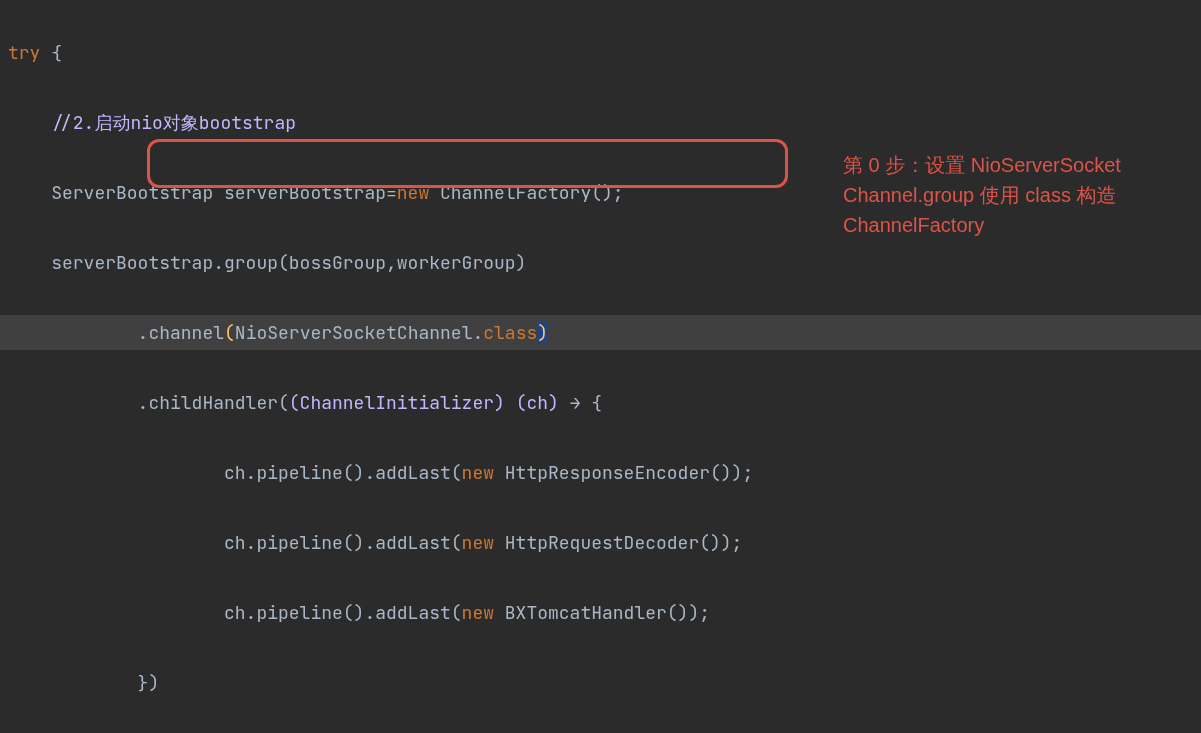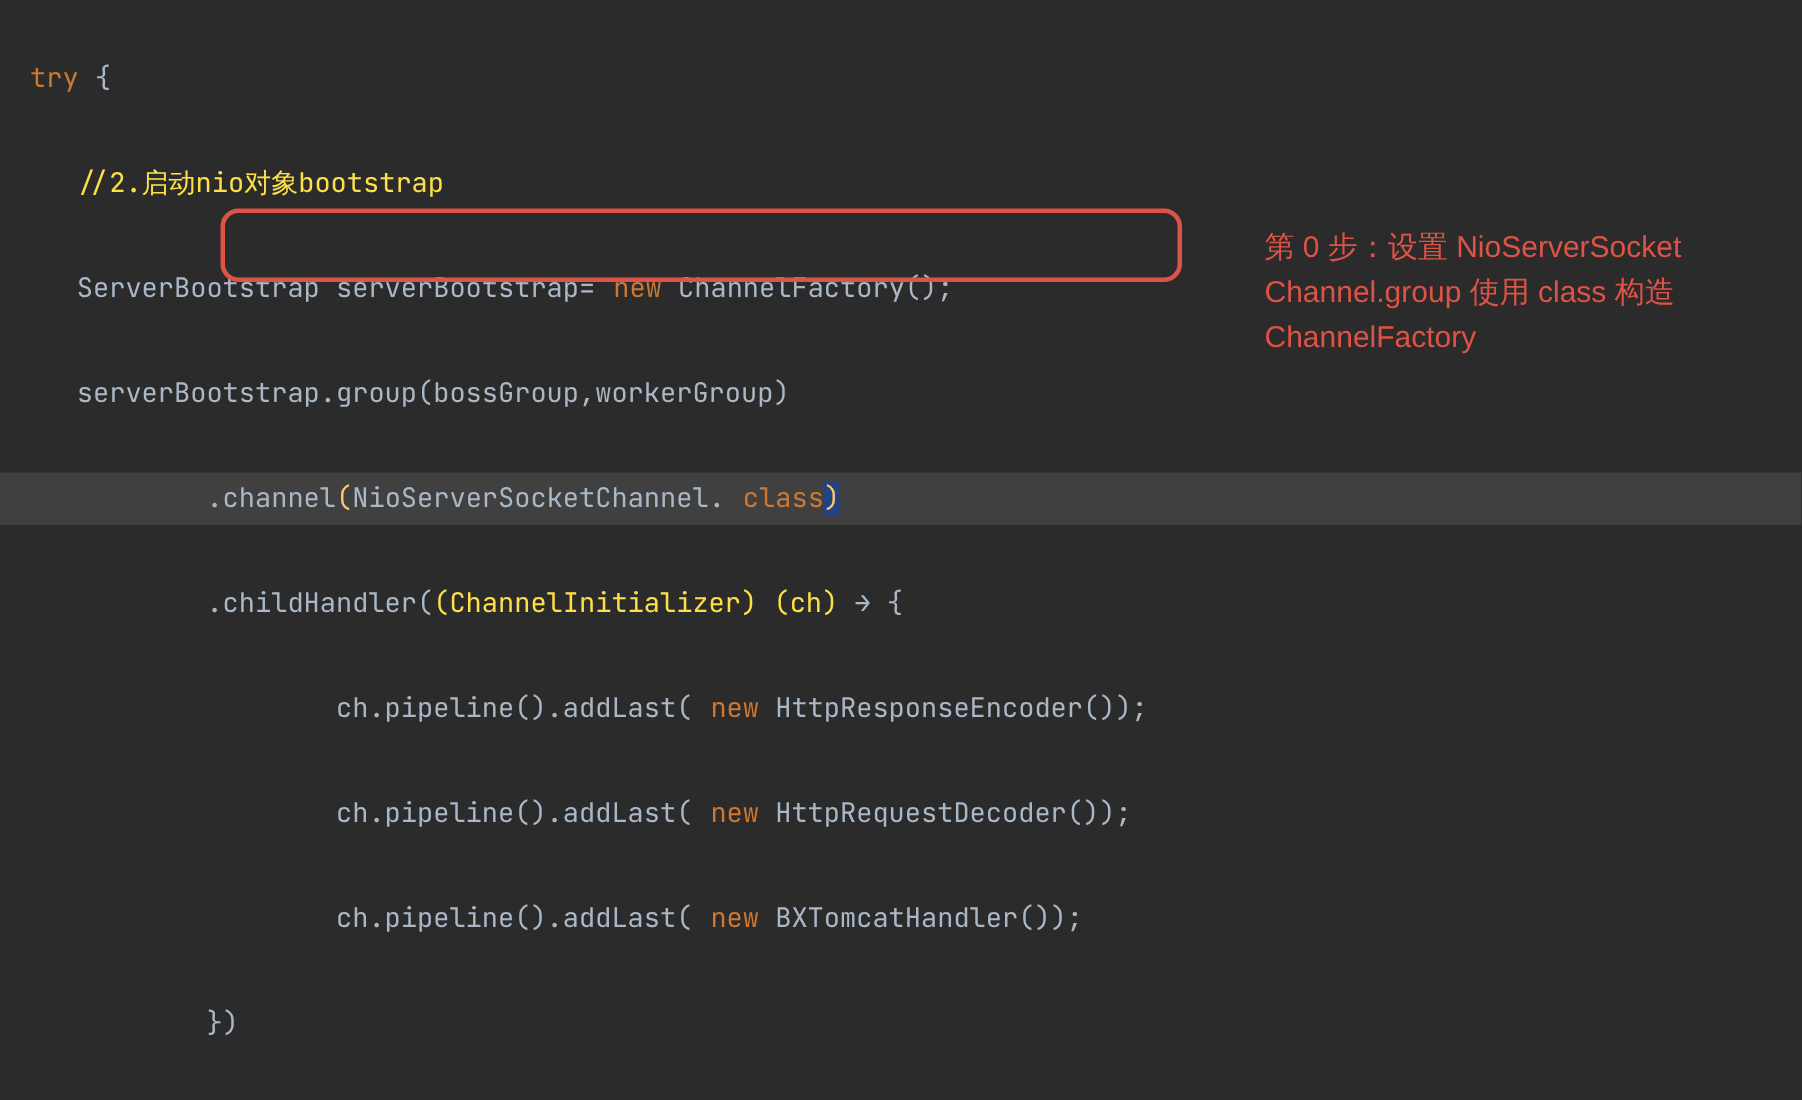--- a/index.html
+++ b/index.html
@@ -18,22 +18,22 @@
   .code-area {
     padding: 0;
     white-space: pre;
     position: relative;
   }
   .line {
     padding: 0 0 0 8px;
     white-space: pre;
     position: relative;
   }
-  .kw { color: #cc7832; margin-left: 12px; } 
-  .comment { color: #fde047; }
+  .kw { color: #cc7832; } 
+  .comment { color: #c4b5fd; }
   .yellow { color: #ffc66d; }
   .highlight-box {
     position: absolute;
     border: 3px solid #de5347;
     border-radius: 12px;
     pointer-events: none;
   }
   .caret-highlight {
     background: #214283;
   }

